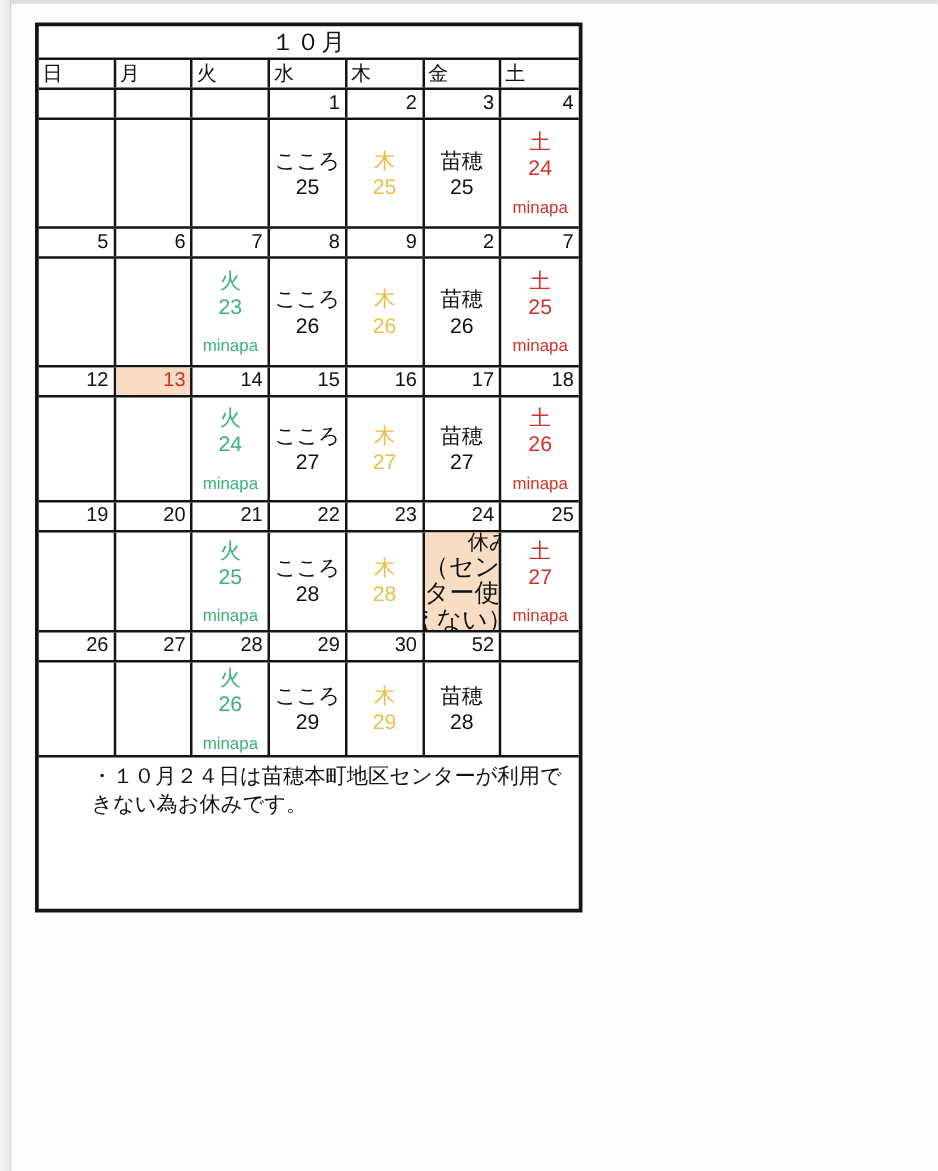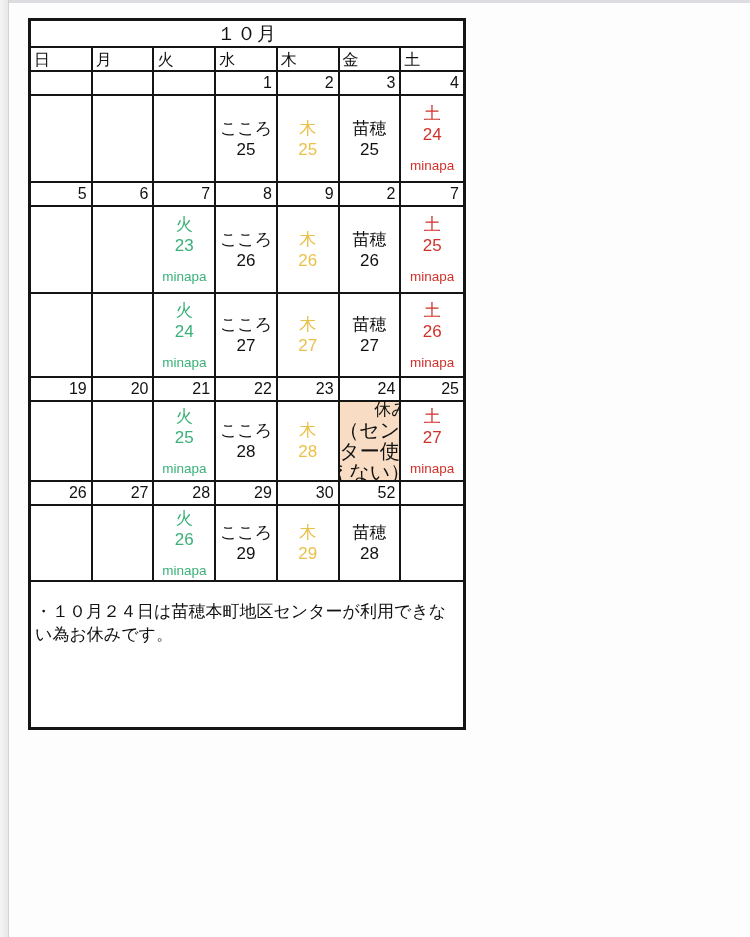--- a/index.html
+++ b/index.html
@@ -56,23 +56,24 @@
   .bg-peach { background:#f8ddc4; }
   .holiday  { background:#f8ddc4; color:#d0322a; }
 
   .has-minapa > div:last-child { font-size:13.5px; line-height:17px; margin-top:12px; }
 
   .yasumi > div { font-size:20px; line-height:18px; }
   .yasumi > div:first-child { font-size:17px; line-height:21px;margin-left:44px; }
 
   .note-cell {
     flex:1;
-    padding:18px 4px;
+    padding:3px 4px;
     font-size:17px; line-height:23px;
     text-align:left;
+    margin-left:38px;
   }
 </style>
 </head>
 <body>
 
 <div class="top-hairline"></div>
 <div class="edge-strip"></div>
 
 <div class="calendar-box">
 
@@ -159,20 +160,29 @@
         <div>苗穂</div>
         <div>26</div>
       </div>
     <div class="c-red has-minapa">
         <div>土</div>
         <div>25</div>
         <div>minapa</div>
       </div>
   </div>
 
+  <div class="row drow">
+    <div>12</div>
+    <div class="holiday">13</div>
+    <div>14</div>
+    <div>15</div>
+    <div>16</div>
+    <div>17</div>
+    <div>18</div>
+  </div>
   <div class="row crow" style="height:84px">
     <div>
         <div></div>
       </div>
     <div>
         <div></div>
       </div>
     <div class="c-green has-minapa">
         <div>火</div>
         <div>24</div>

